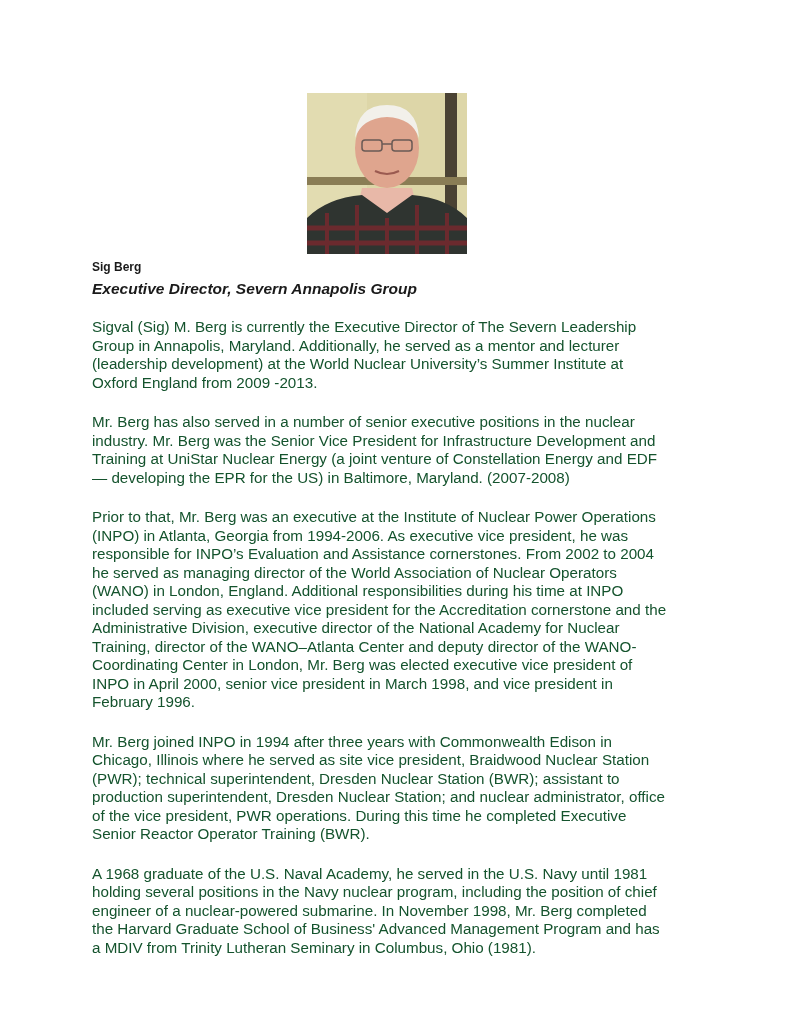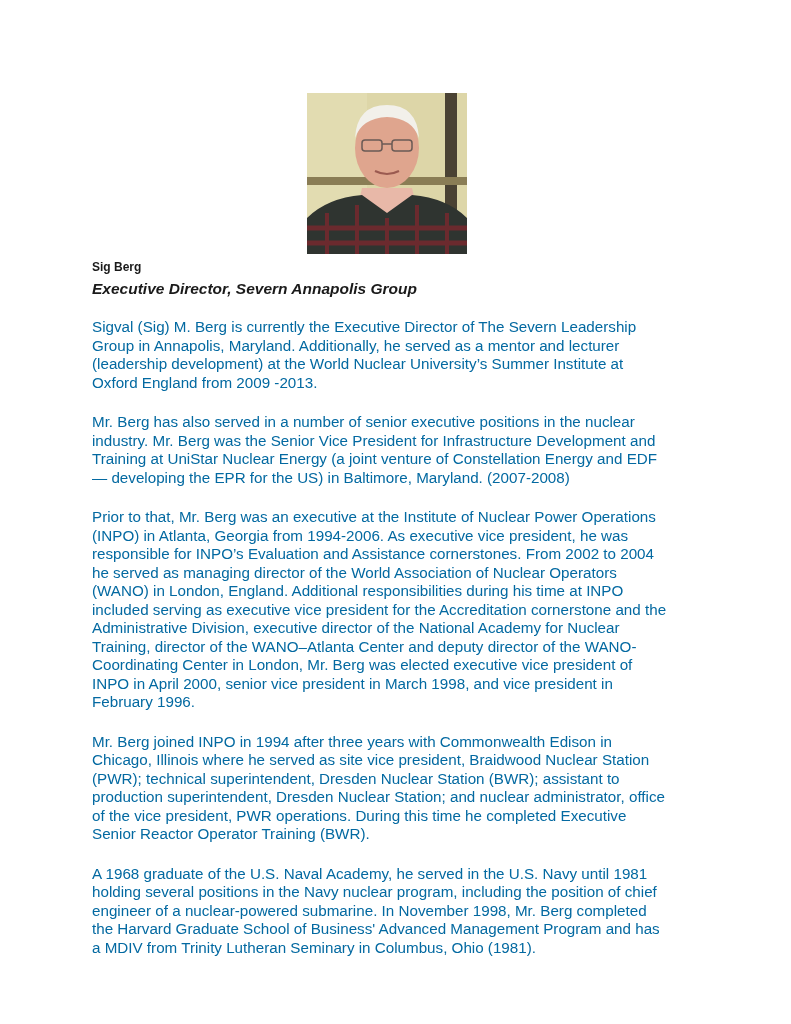--- a/index.html
+++ b/index.html
@@ -17,21 +17,21 @@
       font-weight: bold; font-size: 12px; line-height: 18px;
     }
     .title {
       position: absolute; left: 92px; top: 280px;
       font-weight: bold; font-style: italic; font-size: 15.5px; line-height: 18px;
     }
     .bio {
       position: absolute; left: 92px; top: 318px; width: 600px;
     }
     .bio p {
-      margin: 0 0 21px 0; font-size: 15.2px; line-height: 18.5px; color: #0369a1;
+      margin: 0 0 21px 0; font-size: 15.2px; line-height: 18.5px; color: #14532d;
       white-space: pre-line;
     }
   </style>
 </head>
 <body>
 
 <div class="photo" title="Portrait of Sig Berg">
   <svg viewBox="0 0 160 161">
     <rect x="0" y="0" width="160" height="161" fill="#ddd6a8"></rect>
     <rect x="0" y="0" width="60" height="161" fill="#e6e0b8" opacity="0.6"></rect>

